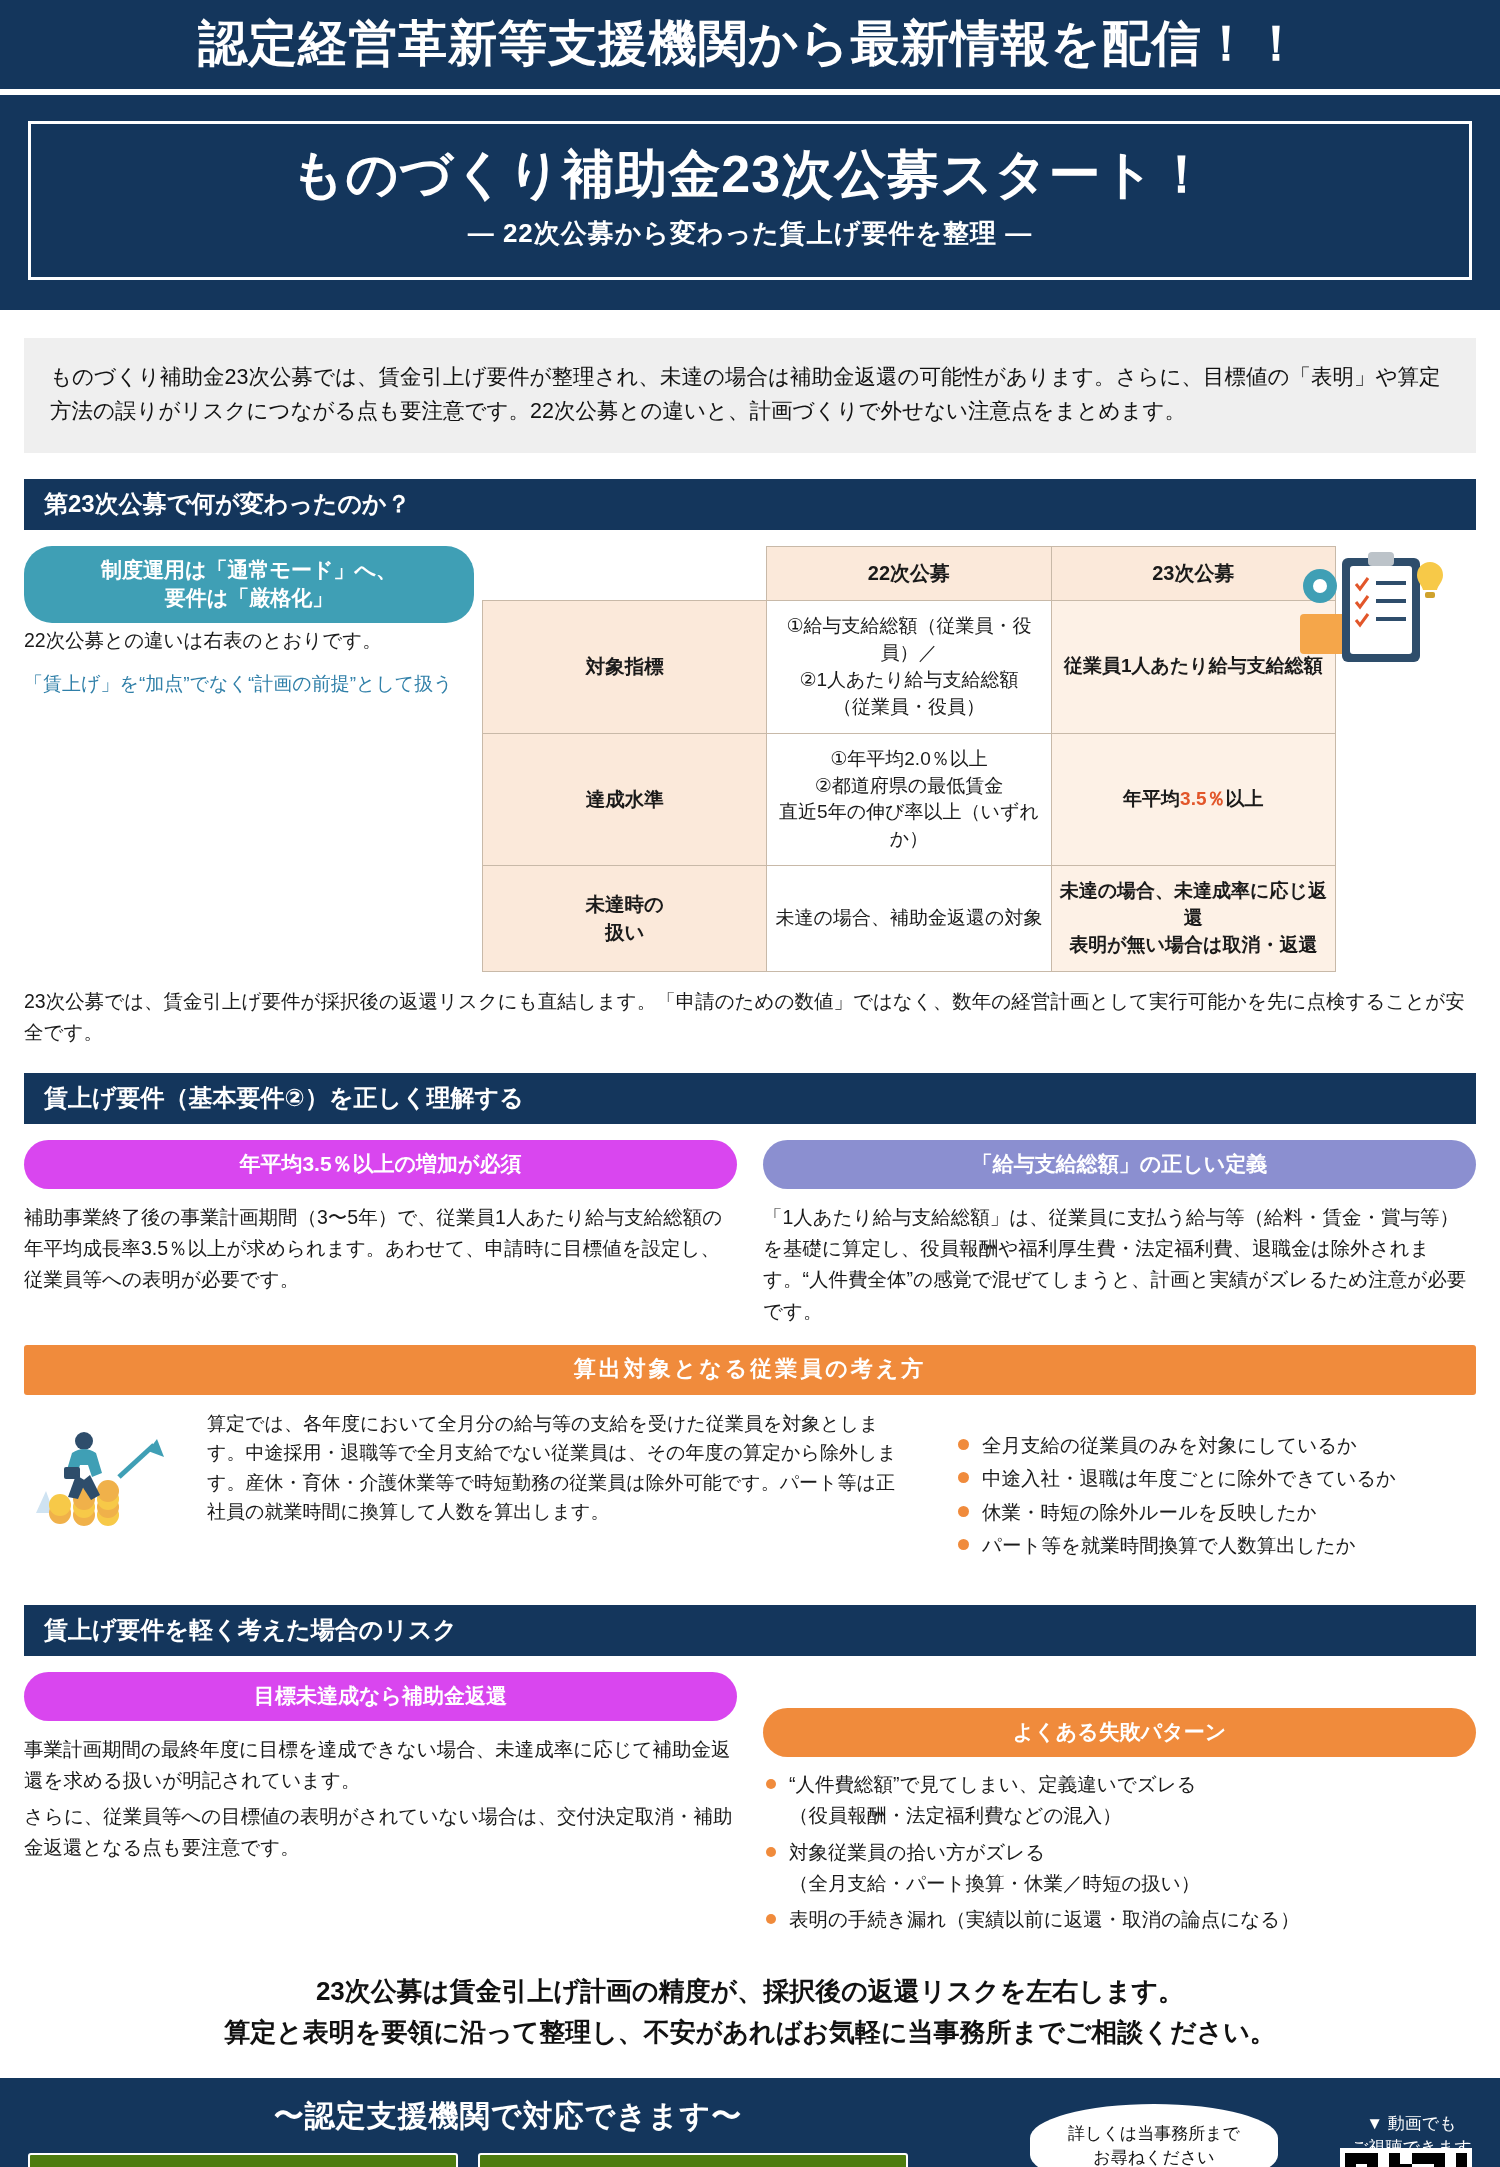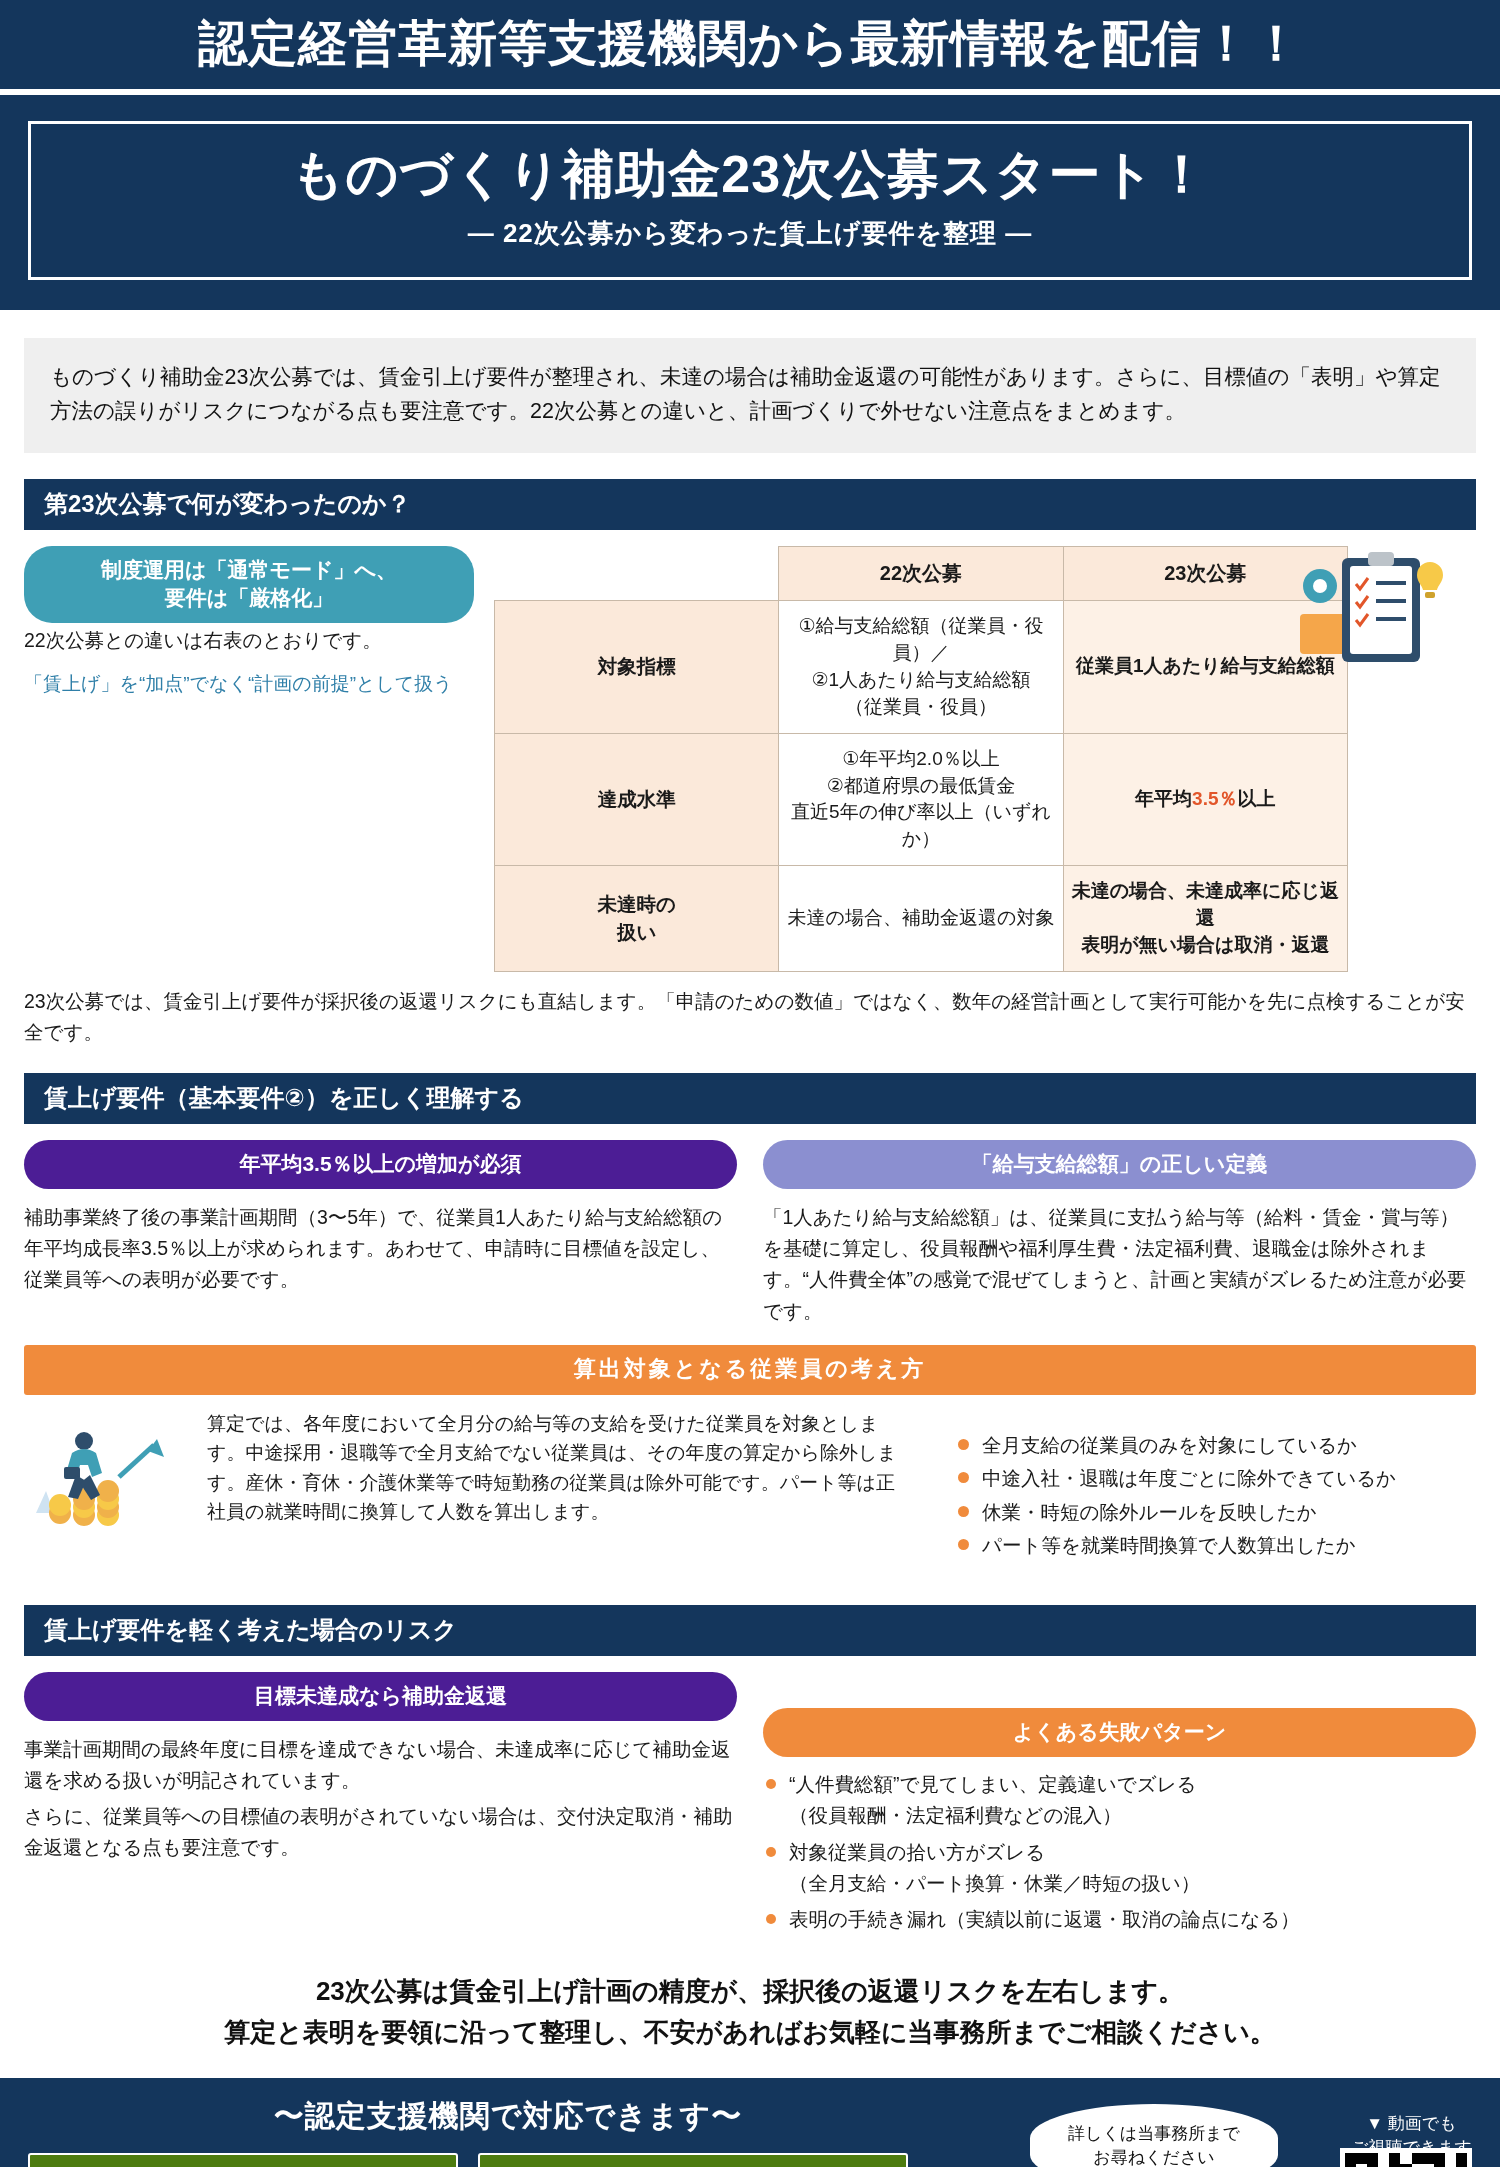--- a/index.html
+++ b/index.html
@@ -54,33 +54,33 @@
     color:#fff;
     font-size:24px;
     font-weight:bold;
     padding:9px 20px 10px;
     margin:26px 24px 0;
   }
 
   .content{padding:0 24px;}
 
   
-  .s1{display:flex;gap:20px;margin-top:16px;align-items:flex-start;}
+  .s1{display:flex;gap:8px;margin-top:16px;align-items:flex-start;}
   .s1-left{width:450px;}
   .pill{
     border-radius:28px;
     color:#fff;
     font-weight:bold;
     text-align:center;
     font-size:21px;
     line-height:1.3;
     padding:10px 14px 12px;
   }
   .pill-teal{background:#3f9fb5;}
-  .pill-wide-teal{background:#4c1d95;}
+  .pill-wide-teal{background:#d946ef;}
   .pill-purple{background:#8b8fd0;}
   .pill-orange{background:#f08b3c;margin-top:36px;}
   .s1-text{font-size:19.5px;line-height:1.58;margin-top:14px;}
   .accent-line{color:#2f7fa8;font-size:19px;line-height:1.5;margin-top:14px;}
 
   table.cmp{
     border-collapse:collapse;
     width:854px;
     font-size:19px;
     table-layout:fixed;

